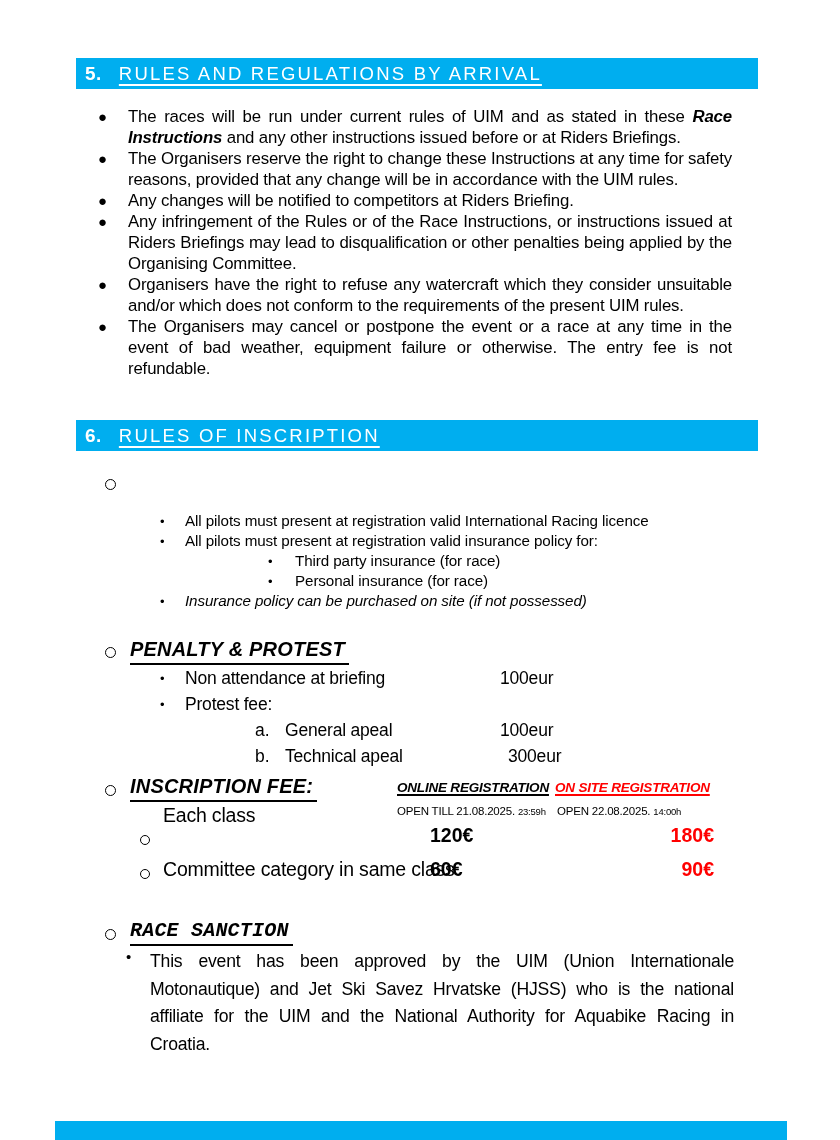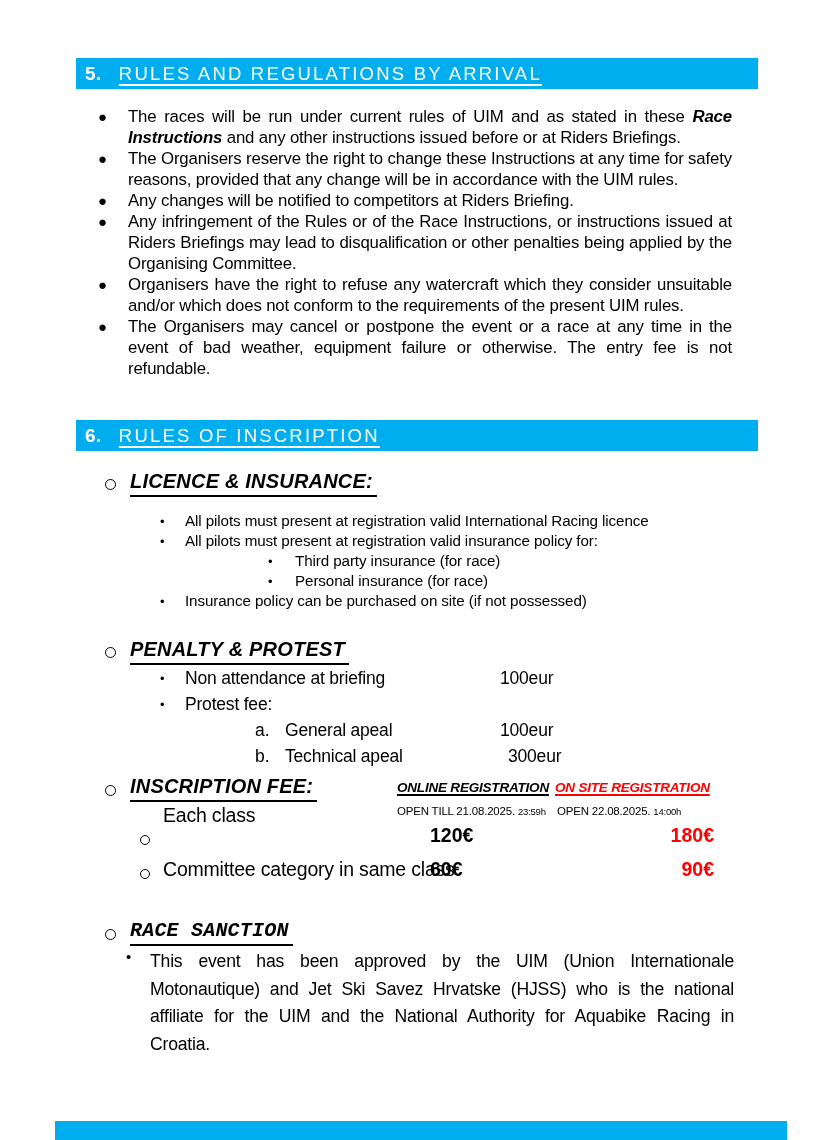--- a/index.html
+++ b/index.html
@@ -163,36 +163,35 @@
       <span>The Organisers may cancel or postpone the event or a race at any time in the event of bad weather, equipment failure or otherwise. The entry fee is not refundable.</span>
     </li>
   </ul>
 
   <div class="bar" style="top:420px;">
     <span class="bar-num">6.</span>
     <span class="bar-title">RULES OF INSCRIPTION</span>
   </div>
 
   <span class="subhead-circle" style="top:472px;"></span>
-  <span class="subhead-text" style="top:470px;">LICENCE &amp; INSURANCE:</span>
 
   <span class="mini-bullet" style="left:160px;top:514px;">•</span>
   <span class="lic-line" style="left:185px;top:512px;">All pilots must present at registration valid International Racing licence</span>
 
   <span class="mini-bullet" style="left:160px;top:534px;">•</span>
   <span class="lic-line" style="left:185px;top:532px;">All pilots must present at registration valid insurance policy for:</span>
 
   <span class="mini-bullet" style="left:268px;top:554px;">•</span>
   <span class="lic-line" style="left:295px;top:552px;">Third party insurance (for race)</span>
 
   <span class="mini-bullet" style="left:268px;top:574px;">•</span>
   <span class="lic-line" style="left:295px;top:572px;">Personal insurance (for race)</span>
 
   <span class="mini-bullet" style="left:160px;top:594px;">•</span>
-  <span class="lic-line" style="left:185px;top:592px;">Insurance policy can be purchased on site (if not possessed)</span>
+  <span class="lic-line" style="left:185px;top:592px;font-style:italic;">Insurance policy can be purchased on site (if not possessed)</span>
 
   <span class="subhead-circle" style="top:640px;"></span>
   <span class="subhead-text" style="top:638px;">PENALTY &amp; PROTEST</span>
 
   <span class="mini-bullet" style="left:160px;top:671px;">•</span>
   <span class="pen-label" style="top:668px;">Non attendance at briefing</span>
   <span class="pen-value" style="top:668px;">100eur</span>
 
   <span class="mini-bullet" style="left:160px;top:697px;">•</span>
   <span class="pen-label" style="top:694px;">Protest fee:</span>

